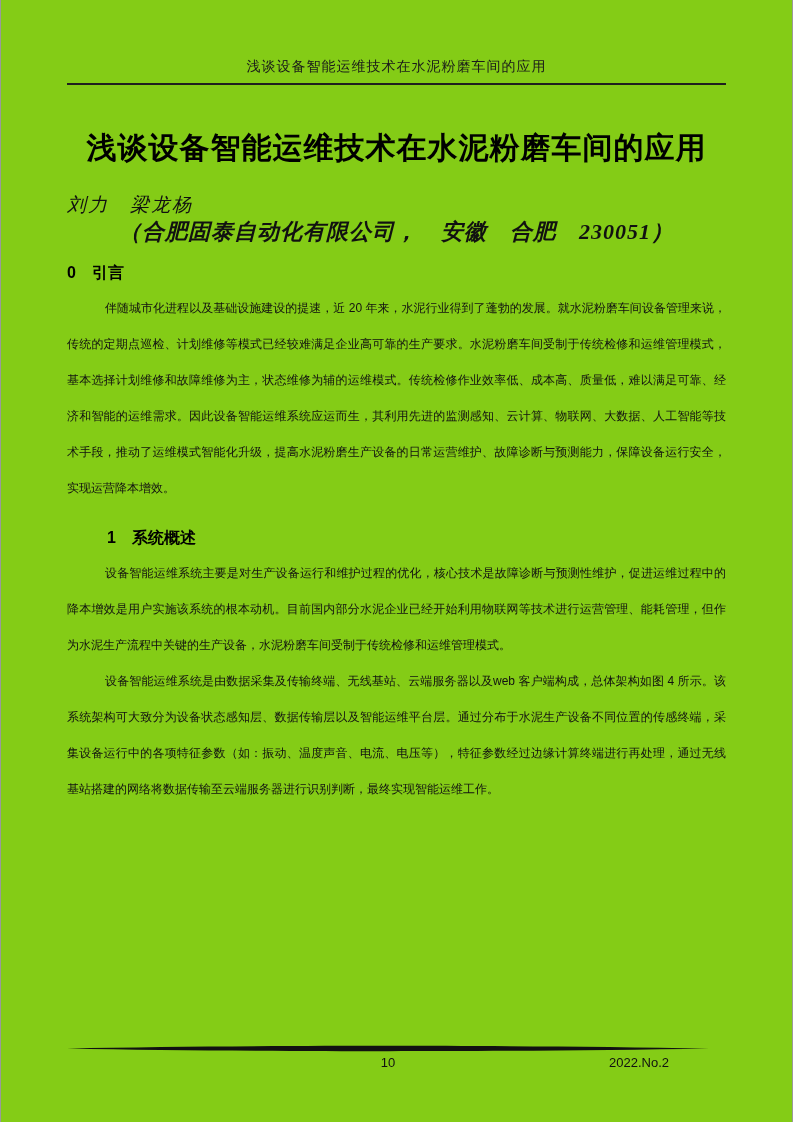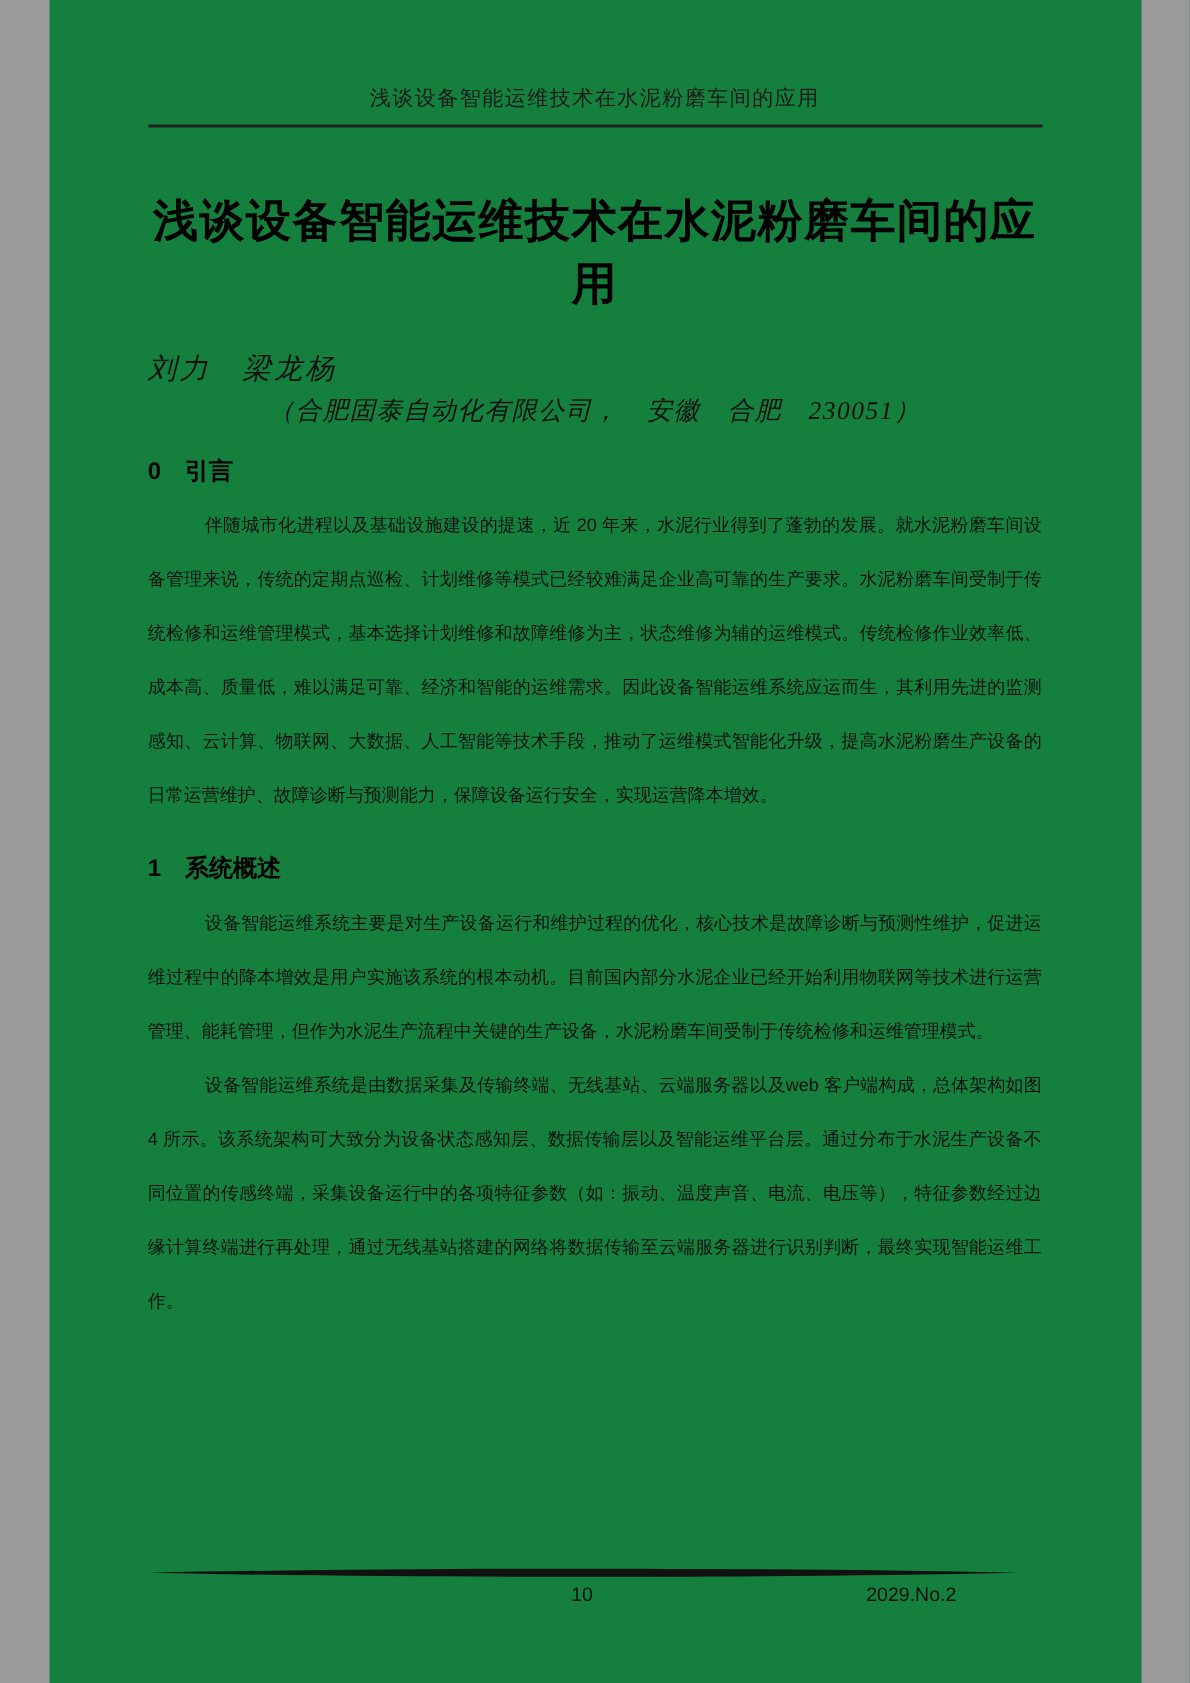--- a/index.html
+++ b/index.html
@@ -1,22 +1,22 @@
 <!DOCTYPE html>
 <html><head>
 <meta charset="utf-8">
 <style>
   * { box-sizing: border-box; }
   html, body { margin: 0; padding: 0; background: #9a9a9a; }
   .page {
     position: relative;
-    width: 728px;
+    width: 791px;
     height: 1122px;
     margin: 0 auto;
-    background: #15803d;
+    background: #84cc16;
     color: #111111;
     padding: 57px 66px 0 66px;
     overflow: hidden;
     font-family: "Liberation Serif", serif;
   }
   .page-header {
     border-bottom: 2px solid #1f1f1f;
     padding-bottom: 7px;
   }
   .running-title {
@@ -42,35 +42,36 @@
     text-align: left;
     font-size: 19px;
     line-height: 26px;
     font-style: italic;
     font-family: "Liberation Serif", serif;
     letter-spacing: 2px;
   }
   .affiliation {
     margin-top: 1px;
     text-align: center;
-    font-size: 17px;
+    font-size: 22px;
     line-height: 26px;
     font-style: italic;
     font-family: "Liberation Serif", serif;
     letter-spacing: 1px;
+    font-weight: bold;
   }
   .section-heading {
     margin: 14px 0 0 0;
     font-family: "Liberation Sans", sans-serif;
     font-weight: 700;
     font-size: 16px;
     line-height: 28px;
     color: #000000;
   }
-  .section-heading.second { margin-top: 18px; }
+  .section-heading.second { margin-top: 18px; margin-left: 40px; }
   .body-para {
     margin: 3px 0 0 0;
     font-size: 12px;
     line-height: 36px;
     text-align: justify;
     text-justify: inter-character;
     text-indent: 38px;
     color: #111111;
     font-family: Liberation Sans, sans-serif;
   }
@@ -125,17 +126,17 @@
   <p class="body-para">设备智能运维系统主要是对生产设备运行和维护过程的优化，核心技术是故障诊断与预测性维护，促进运维过程中的降本增效是用户实施该系统的根本动机。目前国内部分水泥企业已经开始利用物联网等技术进行运营管理、能耗管理，但作为水泥生产流程中关键的生产设备，水泥粉磨车间受制于传统检修和运维管理模式。</p>
 
   <p class="body-para no-gap">设备智能运维系统是由数据采集及传输终端、无线基站、云端服务器以及web 客户端构成，总体架构如图 4 所示。该系统架构可大致分为设备状态感知层、数据传输层以及智能运维平台层。通过分布于水泥生产设备不同位置的传感终端，采集设备运行中的各项特征参数（如：振动、温度声音、电流、电压等），特征参数经过边缘计算终端进行再处理，通过无线基站搭建的网络将数据传输至云端服务器进行识别判断，最终实现智能运维工作。</p>
 
   <footer class="page-footer">
     <svg class="footer-rule-svg" viewBox="0 0 661 7" preserveAspectRatio="none" aria-hidden="true">
       <path d="M0,3.5 C 110,1.4 240,0.8 330.5,0.8 C 421,0.8 551,1.4 661,3.5 C 551,5.6 421,6.2 330.5,6.2 C 240,6.2 110,5.6 0,3.5 Z" fill="#111111"></path>
     </svg>
     <div class="footer-row">
       <span class="page-number">10</span>
-      <span class="issue-label">2029.No.2</span>
+      <span class="issue-label">2022.No.2</span>
     </div>
   </footer>
 
 </div>
 
 </body></html>

